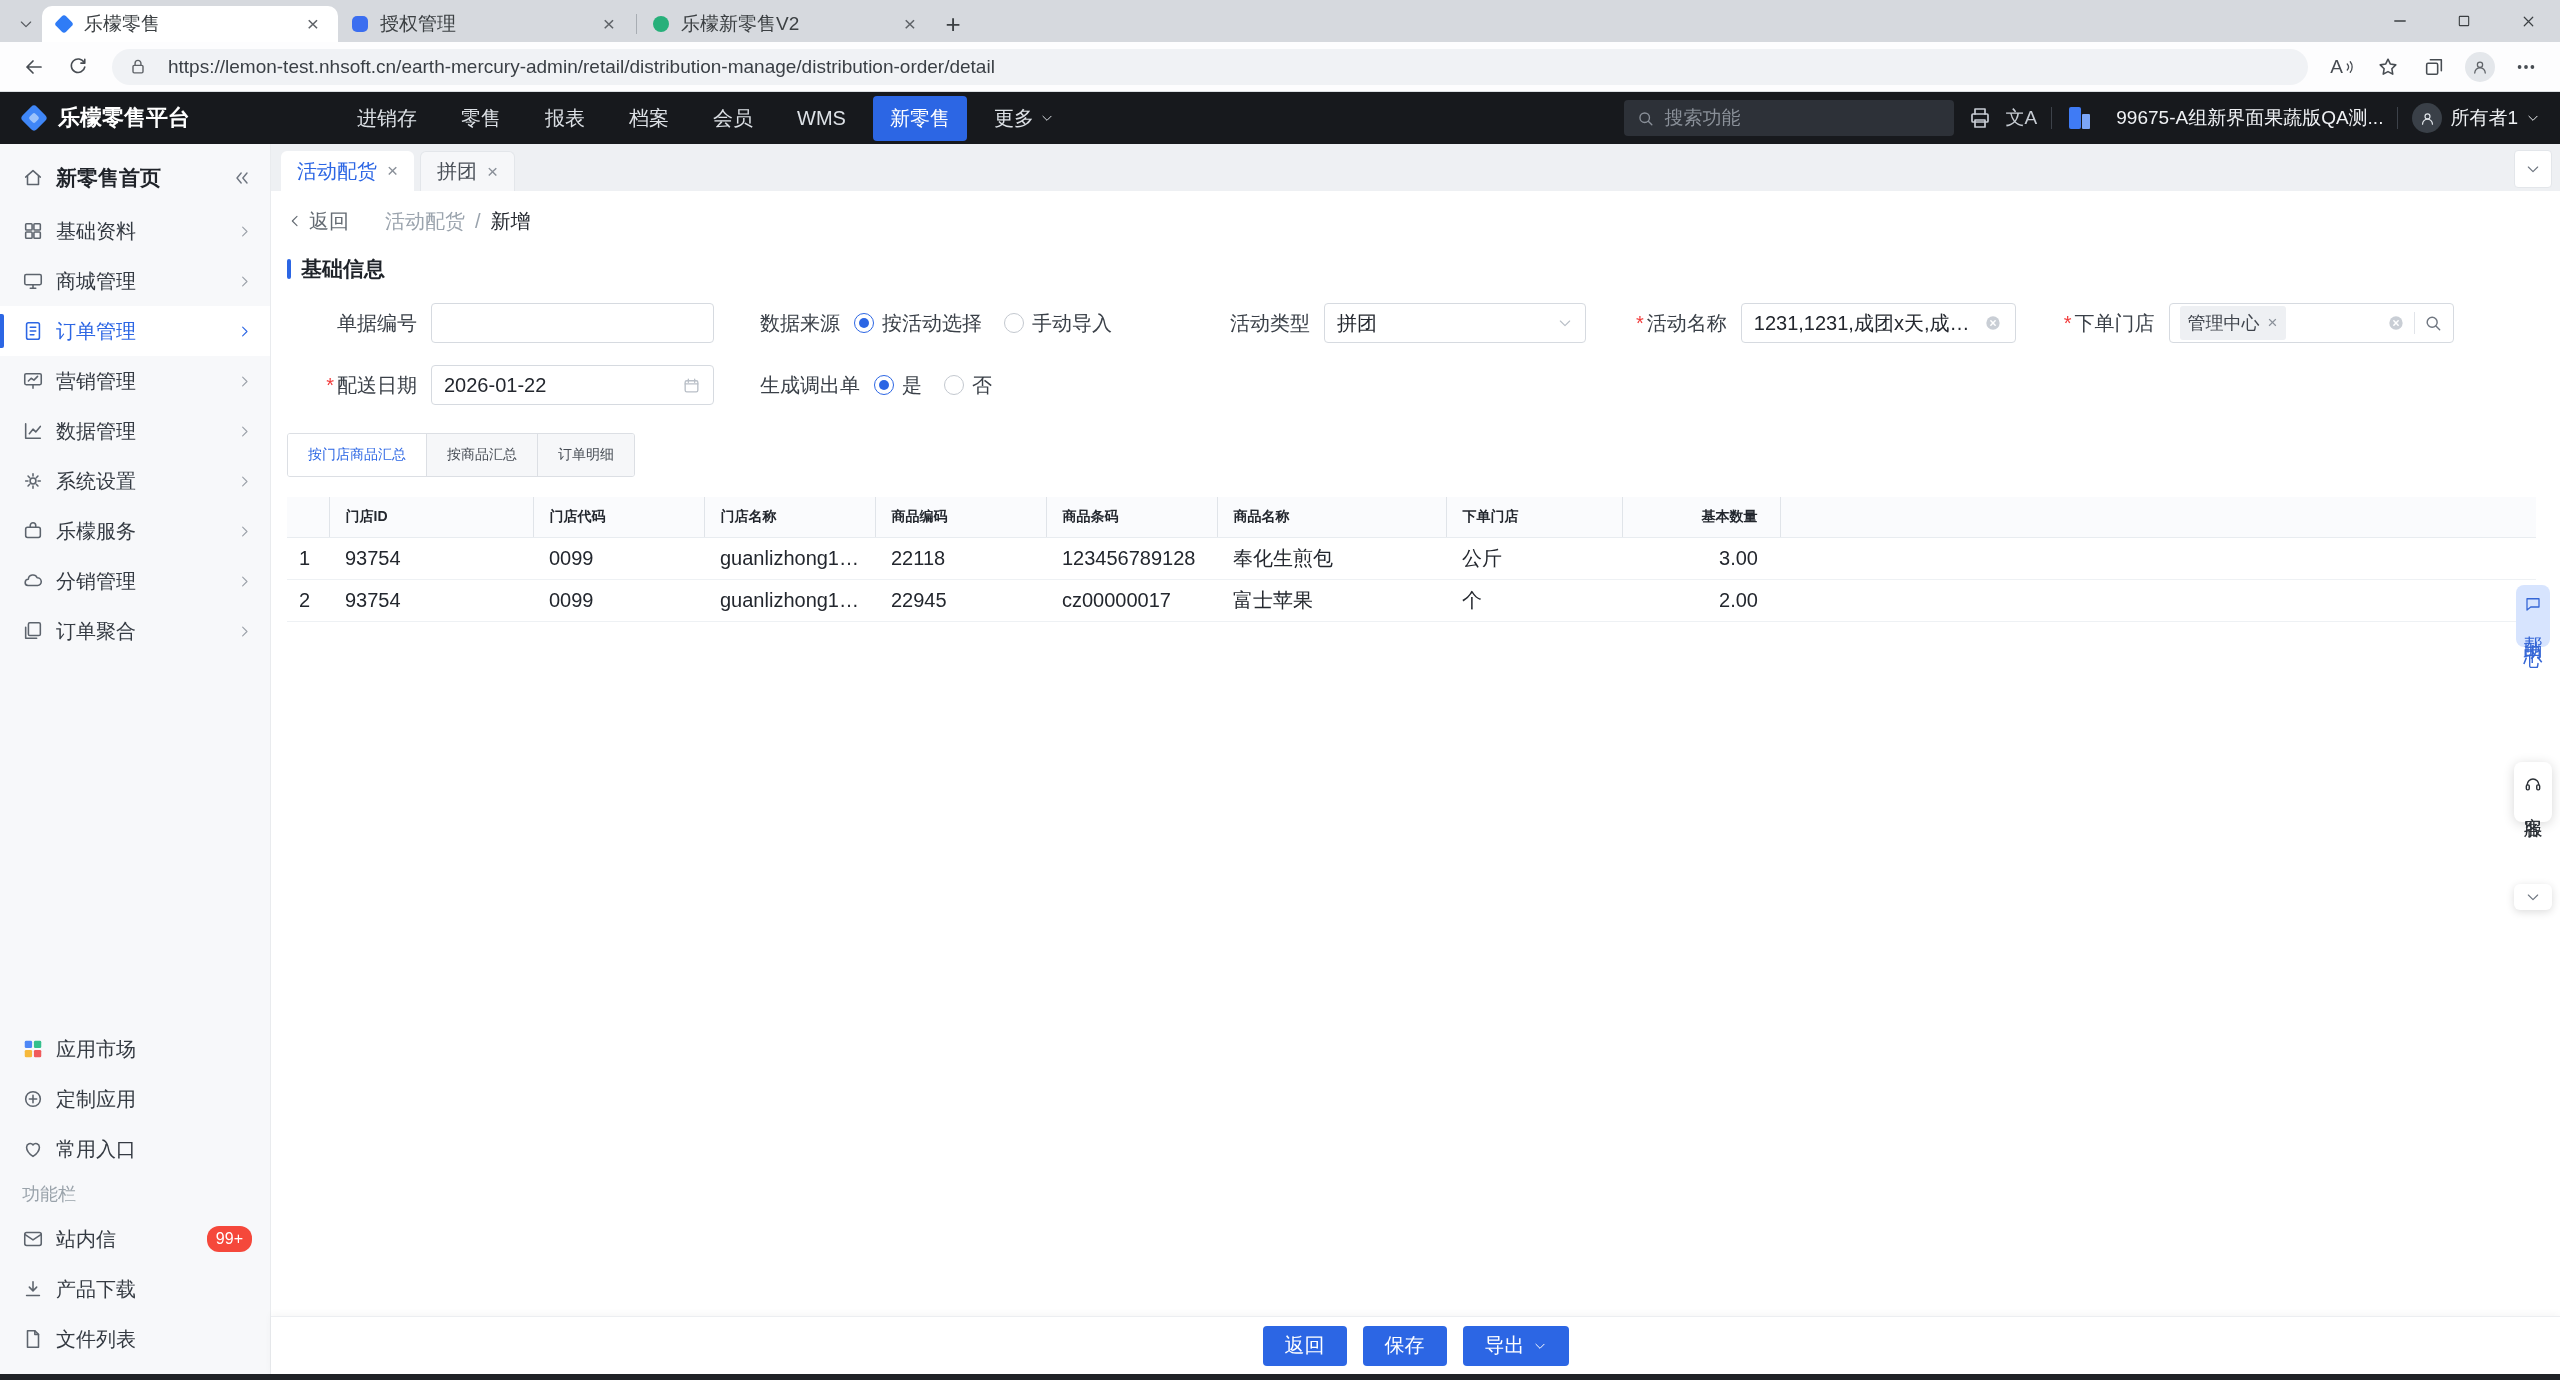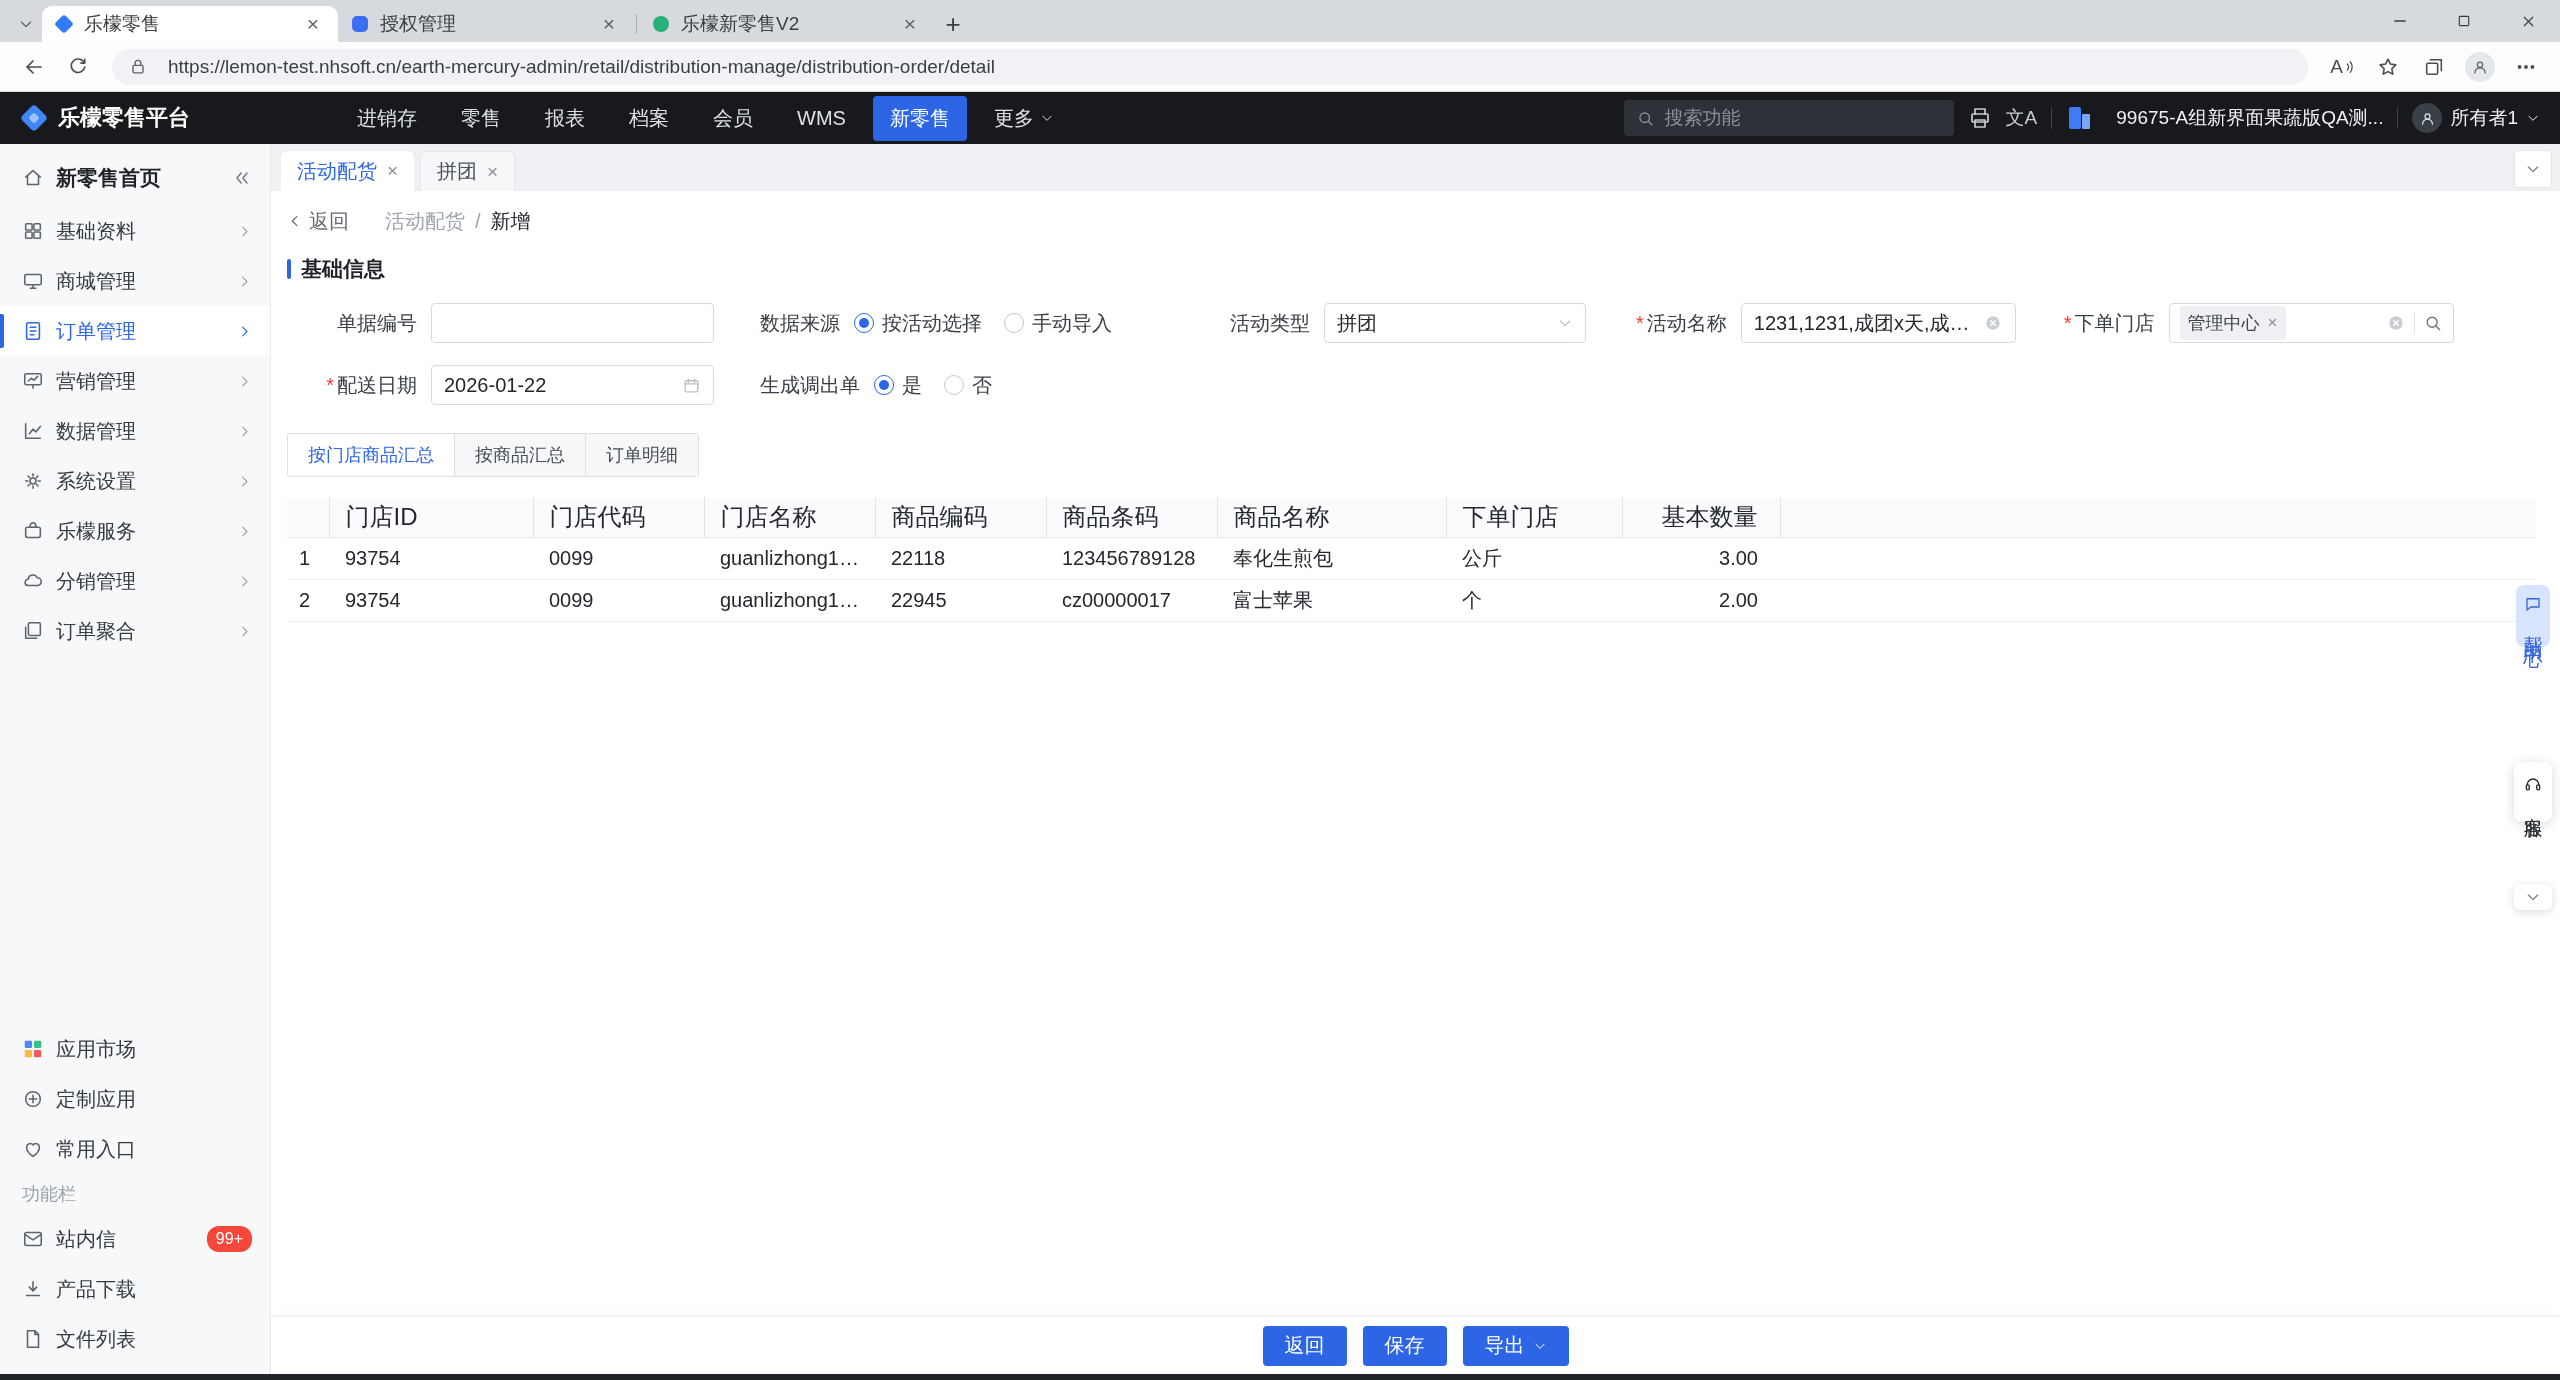--- a/index.html
+++ b/index.html
@@ -98,26 +98,26 @@
   .radio{width:20px;height:20px;border:1.5px solid #c3c8cf;border-radius:50%;background:#fff;display:inline-block;position:relative;flex:none}
   .radio.checked{border-color:var(--accent)}
   .radio.checked::after{content:"";position:absolute;inset:4px;background:var(--accent);border-radius:50%}
   .ropt{display:flex;align-items:center;gap:8px;font-size:20px;color:#3a4048;margin-right:22px}
   .tag{background:#eef0f3;border-radius:3px;padding:5px 8px;font-size:18px;color:#40454d;display:flex;align-items:center;gap:8px;white-space:nowrap}
   .tag .x{color:#8a9099;font-size:17px}
   .muted-ic{color:#b9bfc7}
   .vline{width:1px;height:22px;background:#e1e4e9}
 
   .dtabs{display:inline-flex;border:1px solid #dcdfe4;border-radius:3px;overflow:hidden;margin-top:6px}
-  .dtab{padding:0 20px;height:42px;display:flex;align-items:center;font-size:18px;background:#f6f7f9;color:#474d55;border-left:1px solid #dcdfe4}
+  .dtab{padding:0 20px;height:42px;display:flex;align-items:center;font-size:14px;background:#f6f7f9;color:#474d55;border-left:1px solid #dcdfe4}
   .dtab:first-child{border-left:none}
   .dtab.active{background:#fff;color:var(--accent)}
 
   .gtable{width:100%;border-collapse:collapse;margin-top:20px;table-layout:fixed}
-  .gtable th{height:40px;background:#fafbfd;font-size:24px;font-weight:normal;color:#23272e;text-align:left;padding:0 16px;border-bottom:1px solid #e8ecf0;white-space:nowrap;overflow:hidden}
+  .gtable th{height:40px;background:#fafbfd;font-size:14px;font-weight:bold;color:#23272e;text-align:left;padding:0 16px;border-bottom:1px solid #e8ecf0;white-space:nowrap;overflow:hidden}
   .gtable th + th{border-left:1px solid #e0e4e9}
   .gtable td{height:42px;font-size:20px;color:#23272e;padding:0 16px;border-bottom:1px solid #eef1f4;white-space:nowrap;overflow:hidden;text-overflow:ellipsis}
   .gtable .idx{padding:0 0 0 12px}
   .gtable .num{text-align:right;padding-right:22px}
 
   .footerbar{height:58px;background:#fff;border-top:1px solid #eceef1;box-shadow:0 -2px 8px rgba(0,0,0,.04);display:flex;align-items:center;justify-content:center;gap:16px;flex:none}
   .btn{height:40px;padding:0 22px;border-radius:4px;background:var(--accent);color:#fff;font-size:20px;display:flex;align-items:center;gap:8px;border:none}
 
   
   .float-help{position:fixed;right:10px;top:585px;width:34px;background:#d7e4fe;border-radius:8px;padding:10px 0;display:flex;flex-direction:column;align-items:center;gap:8px;color:#3566d6}

